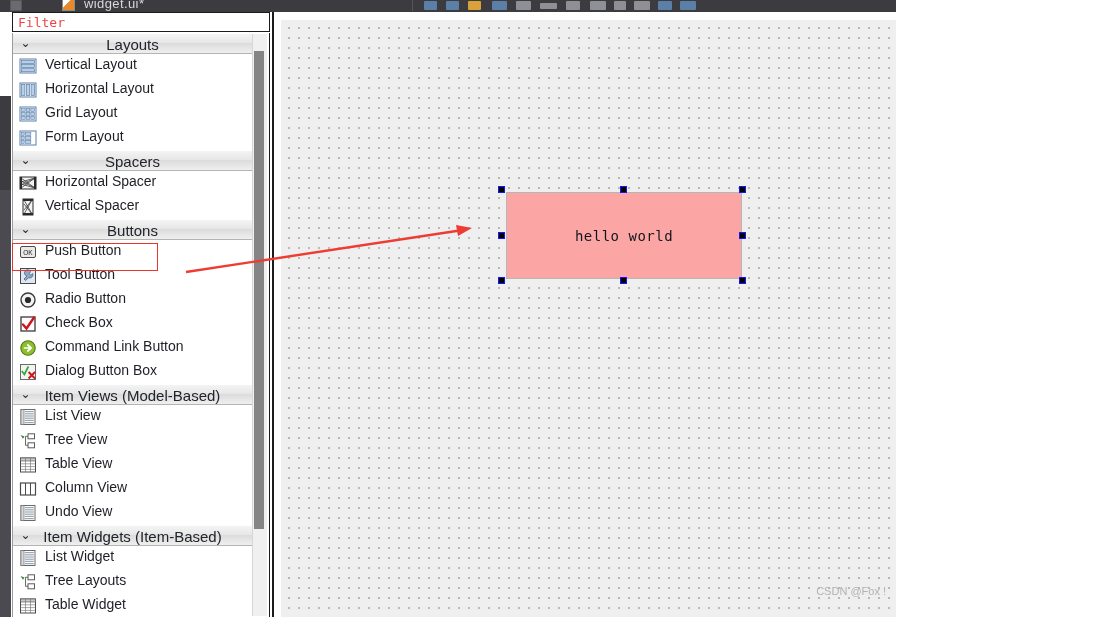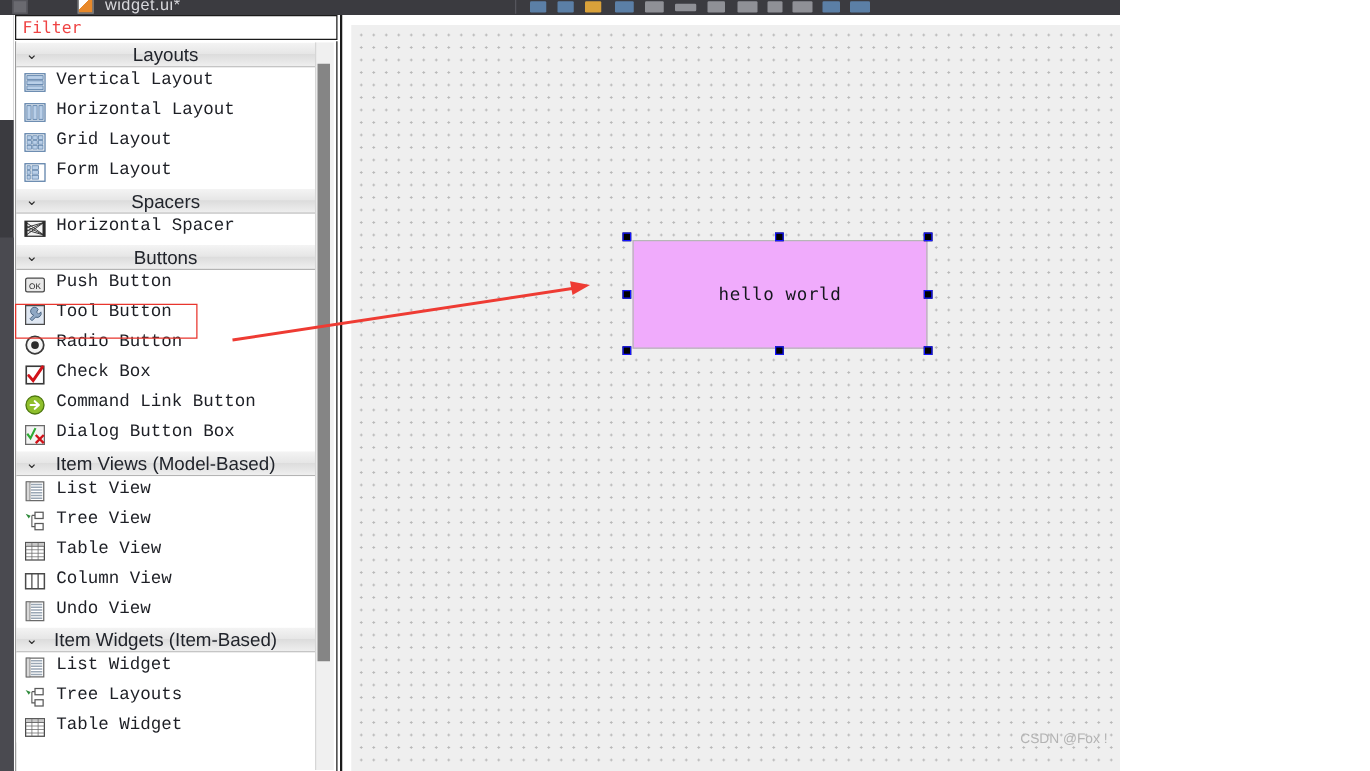--- a/index.html
+++ b/index.html
@@ -167,21 +167,21 @@
   .item .iicon {
     position: absolute;
     left: 6px; top: 3px;
     width: 18px; height: 18px;
   }
   .item .ilabel {
     position: absolute;
     left: 32px; top: 2px;
     font-size: 14px;
     color: #1d1f25;
-    font-family: Liberation Mono, monospace;
+    font-family: Liberation Sans, sans-serif;
     white-space: nowrap;
   }
 
   
   .ic { width: 18px; height: 18px; display: block; }
 
   
   .sb-track {
     position: absolute;
     left: 252px; top: 34px;
@@ -221,21 +221,21 @@
       radial-gradient(circle, #b9b9b9 0.9px, rgba(0,0,0,0) 1px);
     background-size: 10px 10px;
     background-position: 3px 3px;
   }
 
   
   .w-label {
     position: absolute;
     left: 506px; top: 192px;
     width: 236px; height: 87px;
-    background: #f0abfc;
+    background: #fca5a5;
     border: 1px solid #b6b6b6;
     box-sizing: border-box;
   }
   .w-label .wtext {
     position: absolute;
     left: 0; right: 0; top: 35px;
     text-align: center;
     font-family: "DejaVu Sans Mono", monospace;
     font-size: 14px;
     color: #14161c;
@@ -377,20 +377,31 @@
           <span class="iicon">
             <svg class="ic" viewBox="0 0 18 18" xmlns="http://www.w3.org/2000/svg">
               <rect x="1" y="3" width="16" height="12" fill="#f2f2f2" stroke="#2b2b2b"></rect>
               <path d="M2 4 L16 14 M2 7 L16 14 M2 10 L16 14 M2 14 L16 4 M2 11 L16 4 M2 8 L16 4" stroke="#3a3a3a" stroke-width=".8" fill="none"></path>
               <rect x="1" y="3" width="2" height="12" fill="#2b2b2b"></rect>
               <rect x="15" y="3" width="2" height="12" fill="#2b2b2b"></rect>
             </svg>
           </span>
           <span class="ilabel">Horizontal Spacer</span>
         </div>
+        <div class="item">
+          <span class="iicon">
+            <svg class="ic" viewBox="0 0 18 18" xmlns="http://www.w3.org/2000/svg">
+              <rect x="4" y="1" width="10" height="16" fill="#f2f2f2" stroke="#2b2b2b"></rect>
+              <path d="M5 2 L13 16 M5 6 L13 16 M5 16 L13 2 M5 12 L13 2" stroke="#3a3a3a" stroke-width=".8" fill="none"></path>
+              <rect x="4" y="1" width="10" height="2" fill="#2b2b2b"></rect>
+              <rect x="4" y="15" width="10" height="2" fill="#2b2b2b"></rect>
+            </svg>
+          </span>
+          <span class="ilabel">Vertical Spacer</span>
+        </div>
         <div class="section">
           <span class="chev">⌄</span>
           <span class="slabel">Buttons</span>
         </div>
         <div class="item">
           <span class="iicon">
             <svg class="ic" viewBox="0 0 18 18" xmlns="http://www.w3.org/2000/svg">
               <rect x="1.5" y="3.5" width="15" height="11" rx="1.5" fill="#e9e9e9" stroke="#4a4a4a"></rect>
               <text x="9" y="12" font-size="6.5" text-anchor="middle" font-family="Liberation Sans, sans-serif" fill="#1a1a1a">OK</text>
             </svg>

